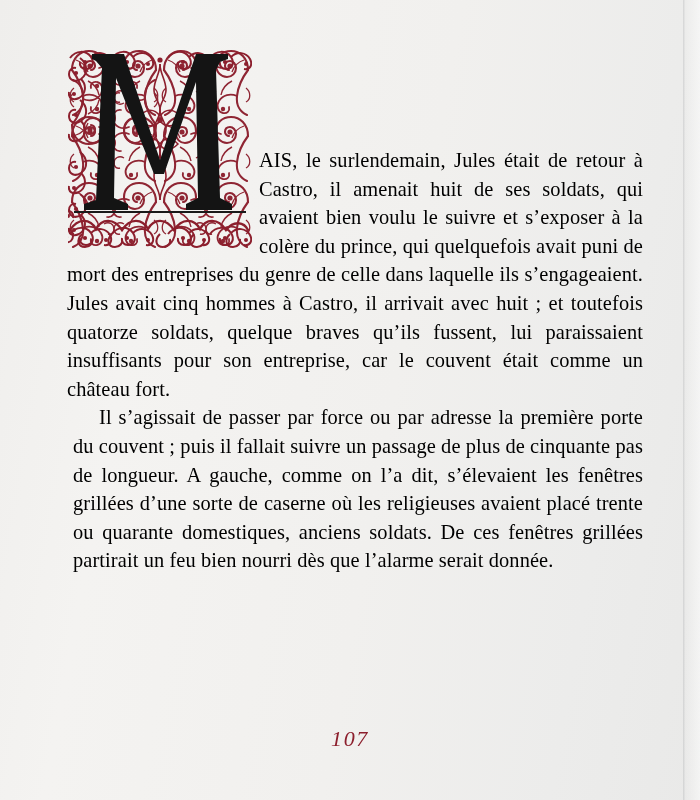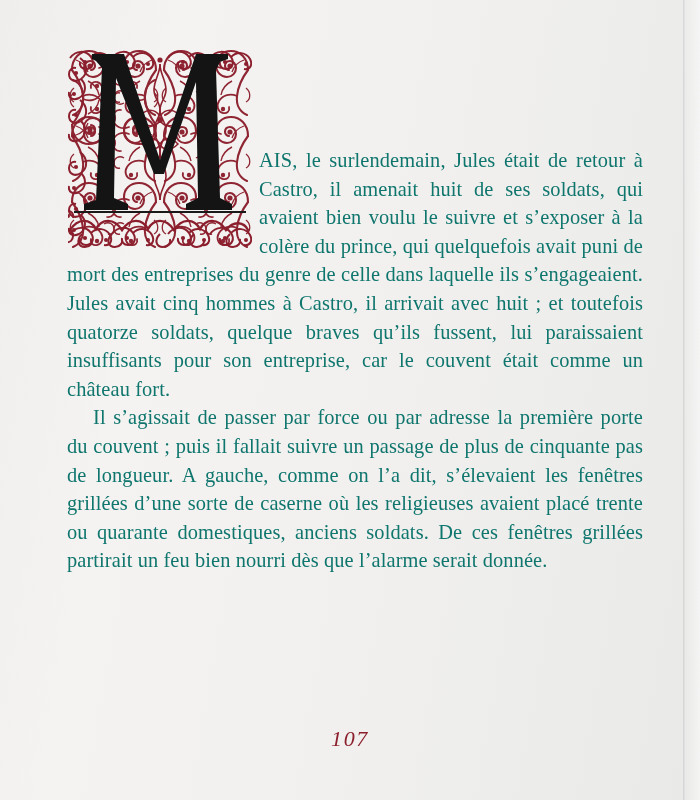--- a/index.html
+++ b/index.html
@@ -40,25 +40,25 @@
     top: 146px;
     width: 576px;
   }
 
   p.para {
     margin: 0;
     text-align: justify;
     text-justify: inter-word;
     font-size: 20.4px;
     line-height: 28.6px;
-    color: #0f766e;
+    color: #000000;
     letter-spacing: 0.1px;
     -webkit-font-smoothing: antialiased;
   }
-  p.para + p.para { text-indent: 26px; }
+  p.para + p.para { text-indent: 26px; margin-left: 6px; }
   p.first-para { text-indent: 0; }
 
   
   #initial-block {
     position: absolute;
     left: 68px;
     top: 48px;
     width: 184px;
     height: 200px;
     z-index: 3;

